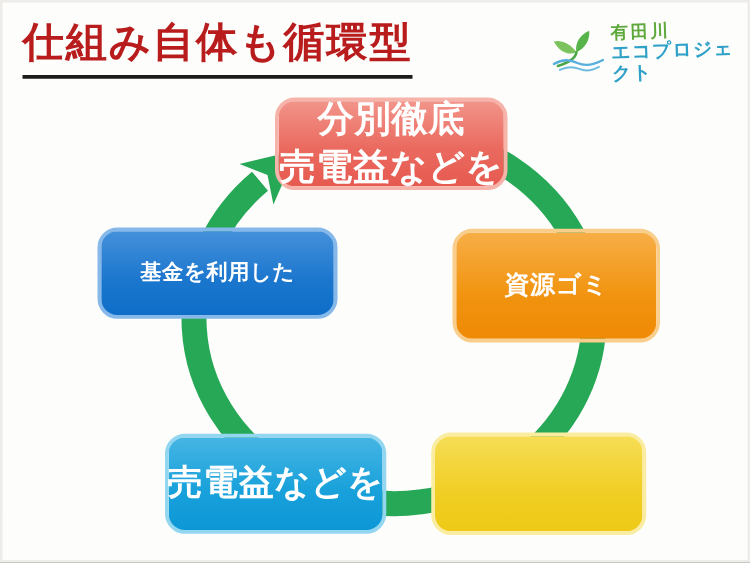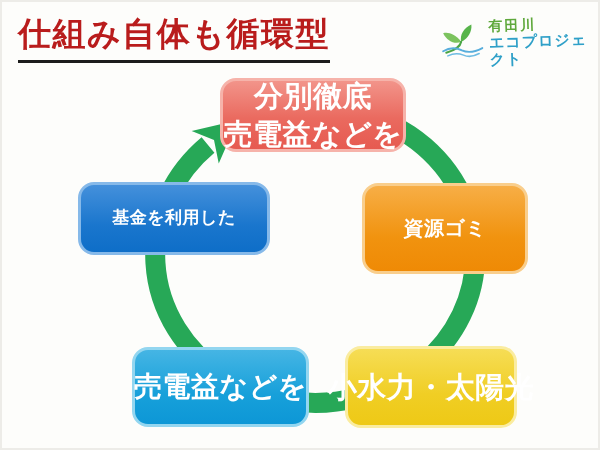--- a/index.html
+++ b/index.html
@@ -109,21 +109,20 @@
   <div class="box box-top">
     <span>分別徹底</span>
     <span>売電益などを</span>
   </div>
 
   <div class="box box-right">
     <span>資源ゴミ</span>
   </div>
 
   <div class="box box-bottom-right">
-    <span>小水力・太陽光</span>
   </div>
 
   <div class="box box-bottom-left">
     <span>売電益などを</span>
   </div>
 
   <div class="box box-left">
     <span>基金を利用した</span>
   </div>
 

